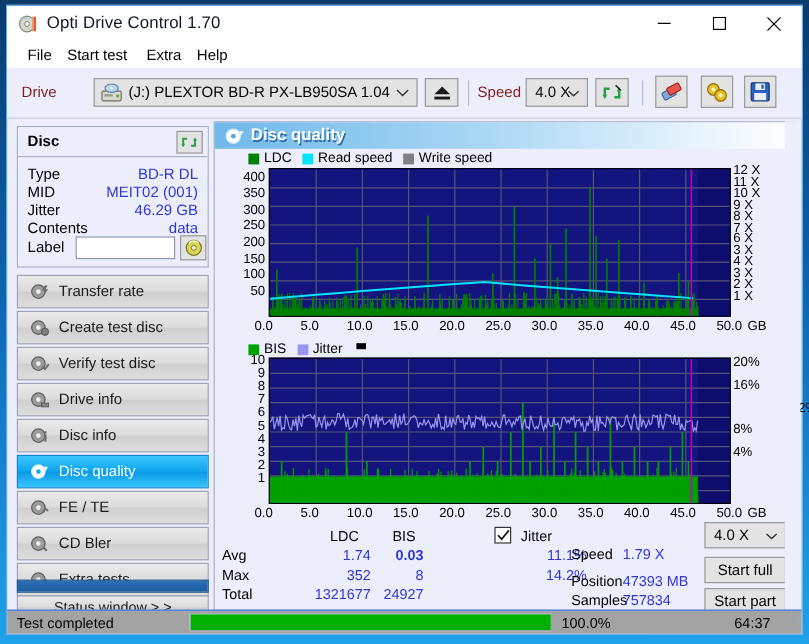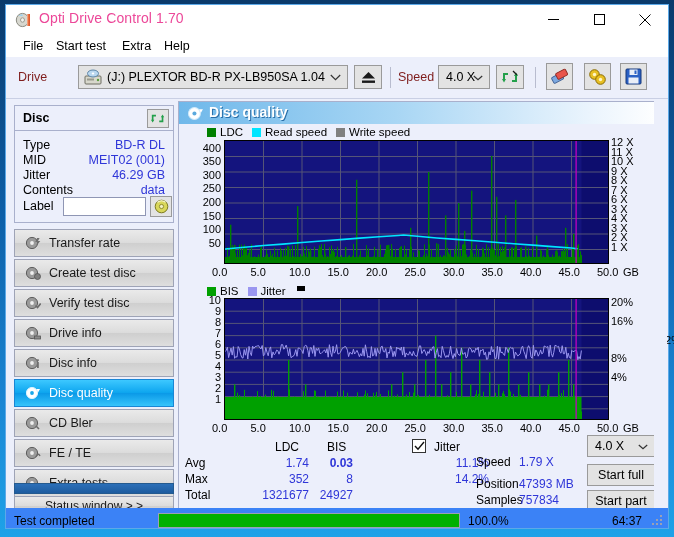--- a/index.html
+++ b/index.html
@@ -13,21 +13,21 @@
     background:#eceffb;border:1px solid #5ca9e8;box-sizing:border-box;
   }
   
   .titlebar{
     position:absolute;left:0;top:0;width:100%;height:30px;background:#ffffff;
   }
   .title-icon{
     position:absolute;left:9px;top:6px;width:18px;height:18px;
   }
   .title-text{
-    position:absolute;left:33px;top:5px;font-size:14px;color:#ec4899;letter-spacing:.1px;
+    position:absolute;left:33px;top:5px;font-size:14px;color:#0f172a;letter-spacing:.1px;
   }
   .wbtn{
     position:absolute;top:0;width:46px;height:29px;cursor:default;
     display:flex;align-items:center;justify-content:center;
   }
   .wbtn svg{display:block;}
   #btn-min{right:92px;}
   #btn-max{right:46px;}
   #btn-close{right:0px;}
   
@@ -135,21 +135,21 @@
     display:flex;align-items:center;justify-content:center;cursor:default;
     font-size:12.5px;color:#000;
   }
   
   .vscroll{
     position:absolute;right:1px;top:96px;width:13px;height:415px;background:#eceffb;
   }
   
   .statusbar{
     position:absolute;left:0;bottom:0;width:100%;height:20px;
-    background:#3b82f6;border-top:3px solid #3b82f6;box-sizing:border-box;
+    background:#a3a3a3;border-top:1px solid #3b82f6;box-sizing:border-box;
   }
   .sb-text{position:absolute;left:8px;top:3px;font-size:12px;color:#000;}
   .sb-track{
     position:absolute;left:152px;top:2px;width:302px;height:15px;
     background:#fff;border:1px solid #9aa0b5;box-sizing:border-box;
   }
   .sb-fill{position:absolute;left:0;top:0;height:100%;background:#00b000;}
   .sb-pct{position:absolute;left:462px;top:3px;font-size:12px;color:#000;}
   .sb-time{position:absolute;right:26px;top:3px;font-size:12px;color:#000;text-align:right;}
   .grip{position:absolute;right:4px;bottom:3px;width:12px;height:12px;}
@@ -352,31 +352,31 @@
             <circle cx="7" cy="8" r="5.6" fill="#ffffff" stroke="#d8f3ff" stroke-width="1"></circle>
             <circle cx="7" cy="8" r="1.9" fill="#19a8ea"></circle>
             <path d="M11.5 4 l3.5 0 -2 3.5 z" fill="#ffffff"></path>
           </svg></span>
       <span class="nlab">Disc quality</span>
     </div>
     <div class="navbtn">
       <span class="nicon"><svg width="16" height="16" viewBox="0 0 16 16">
             <circle cx="7" cy="8" r="5.6" fill="#9a9a9a" stroke="#5e5e5e" stroke-width="1"></circle>
             <circle cx="7" cy="8" r="1.9" fill="#efefef"></circle>
-            <path d="M11 11 l3 3" stroke="#6a6a6a" stroke-width="1.6" fill="none"></path>
+            <path d="M11 12 q2 -5 4 -1" fill="none" stroke="#6a6a6a" stroke-width="1.4"></path>
           </svg></span>
-      <span class="nlab">CD Bler</span>
+      <span class="nlab">FE / TE</span>
     </div>
     <div class="navbtn">
       <span class="nicon"><svg width="16" height="16" viewBox="0 0 16 16">
             <circle cx="7" cy="8" r="5.6" fill="#9a9a9a" stroke="#5e5e5e" stroke-width="1"></circle>
             <circle cx="7" cy="8" r="1.9" fill="#efefef"></circle>
-            <path d="M11 12 q2 -5 4 -1" fill="none" stroke="#6a6a6a" stroke-width="1.4"></path>
+            <path d="M11 11 l3 3" stroke="#6a6a6a" stroke-width="1.6" fill="none"></path>
           </svg></span>
-      <span class="nlab">FE / TE</span>
+      <span class="nlab">CD Bler</span>
     </div>
     <div class="navbtn">
       <span class="nicon"><svg width="16" height="16" viewBox="0 0 16 16">
             <circle cx="7" cy="8" r="5.6" fill="#9a9a9a" stroke="#5e5e5e" stroke-width="1"></circle>
             <circle cx="7" cy="8" r="1.9" fill="#efefef"></circle>
             <rect x="11" y="9.8" width="5" height="1.6" fill="#6a6a6a"></rect>
             <rect x="12.7" y="8.1" width="1.6" height="5" fill="#6a6a6a"></rect>
           </svg></span>
       <span class="nlab">Extra tests</span>
     </div>

